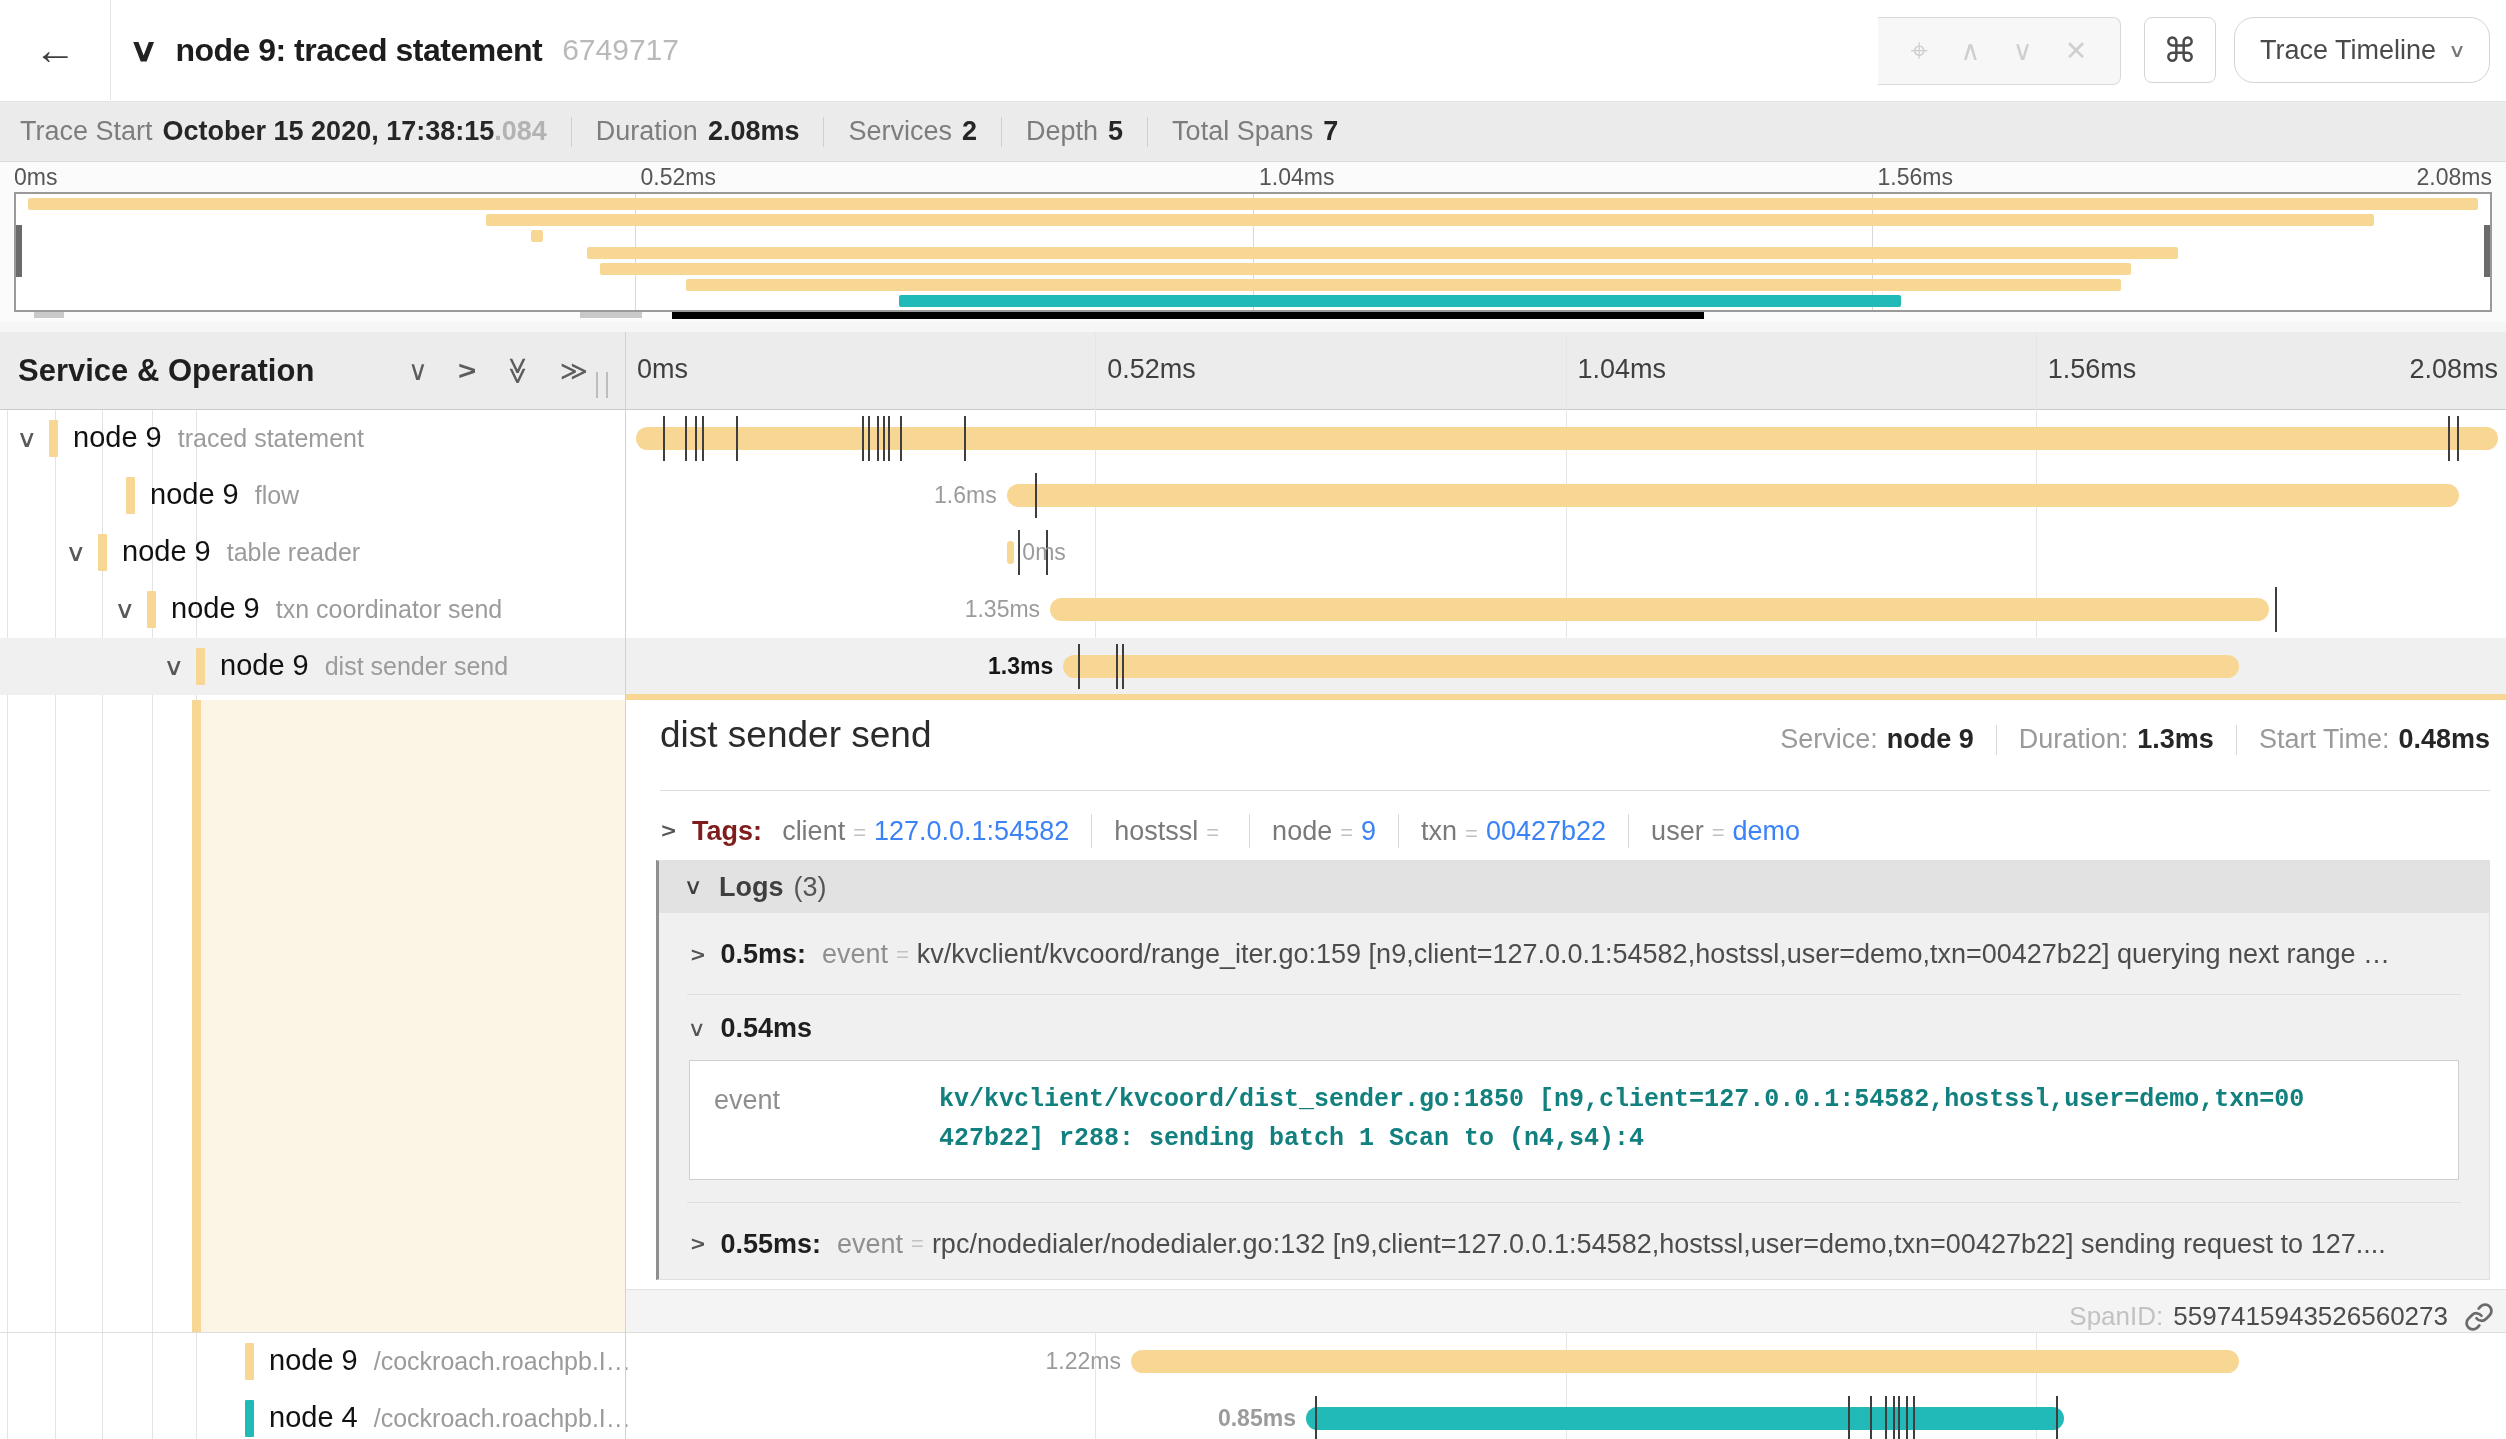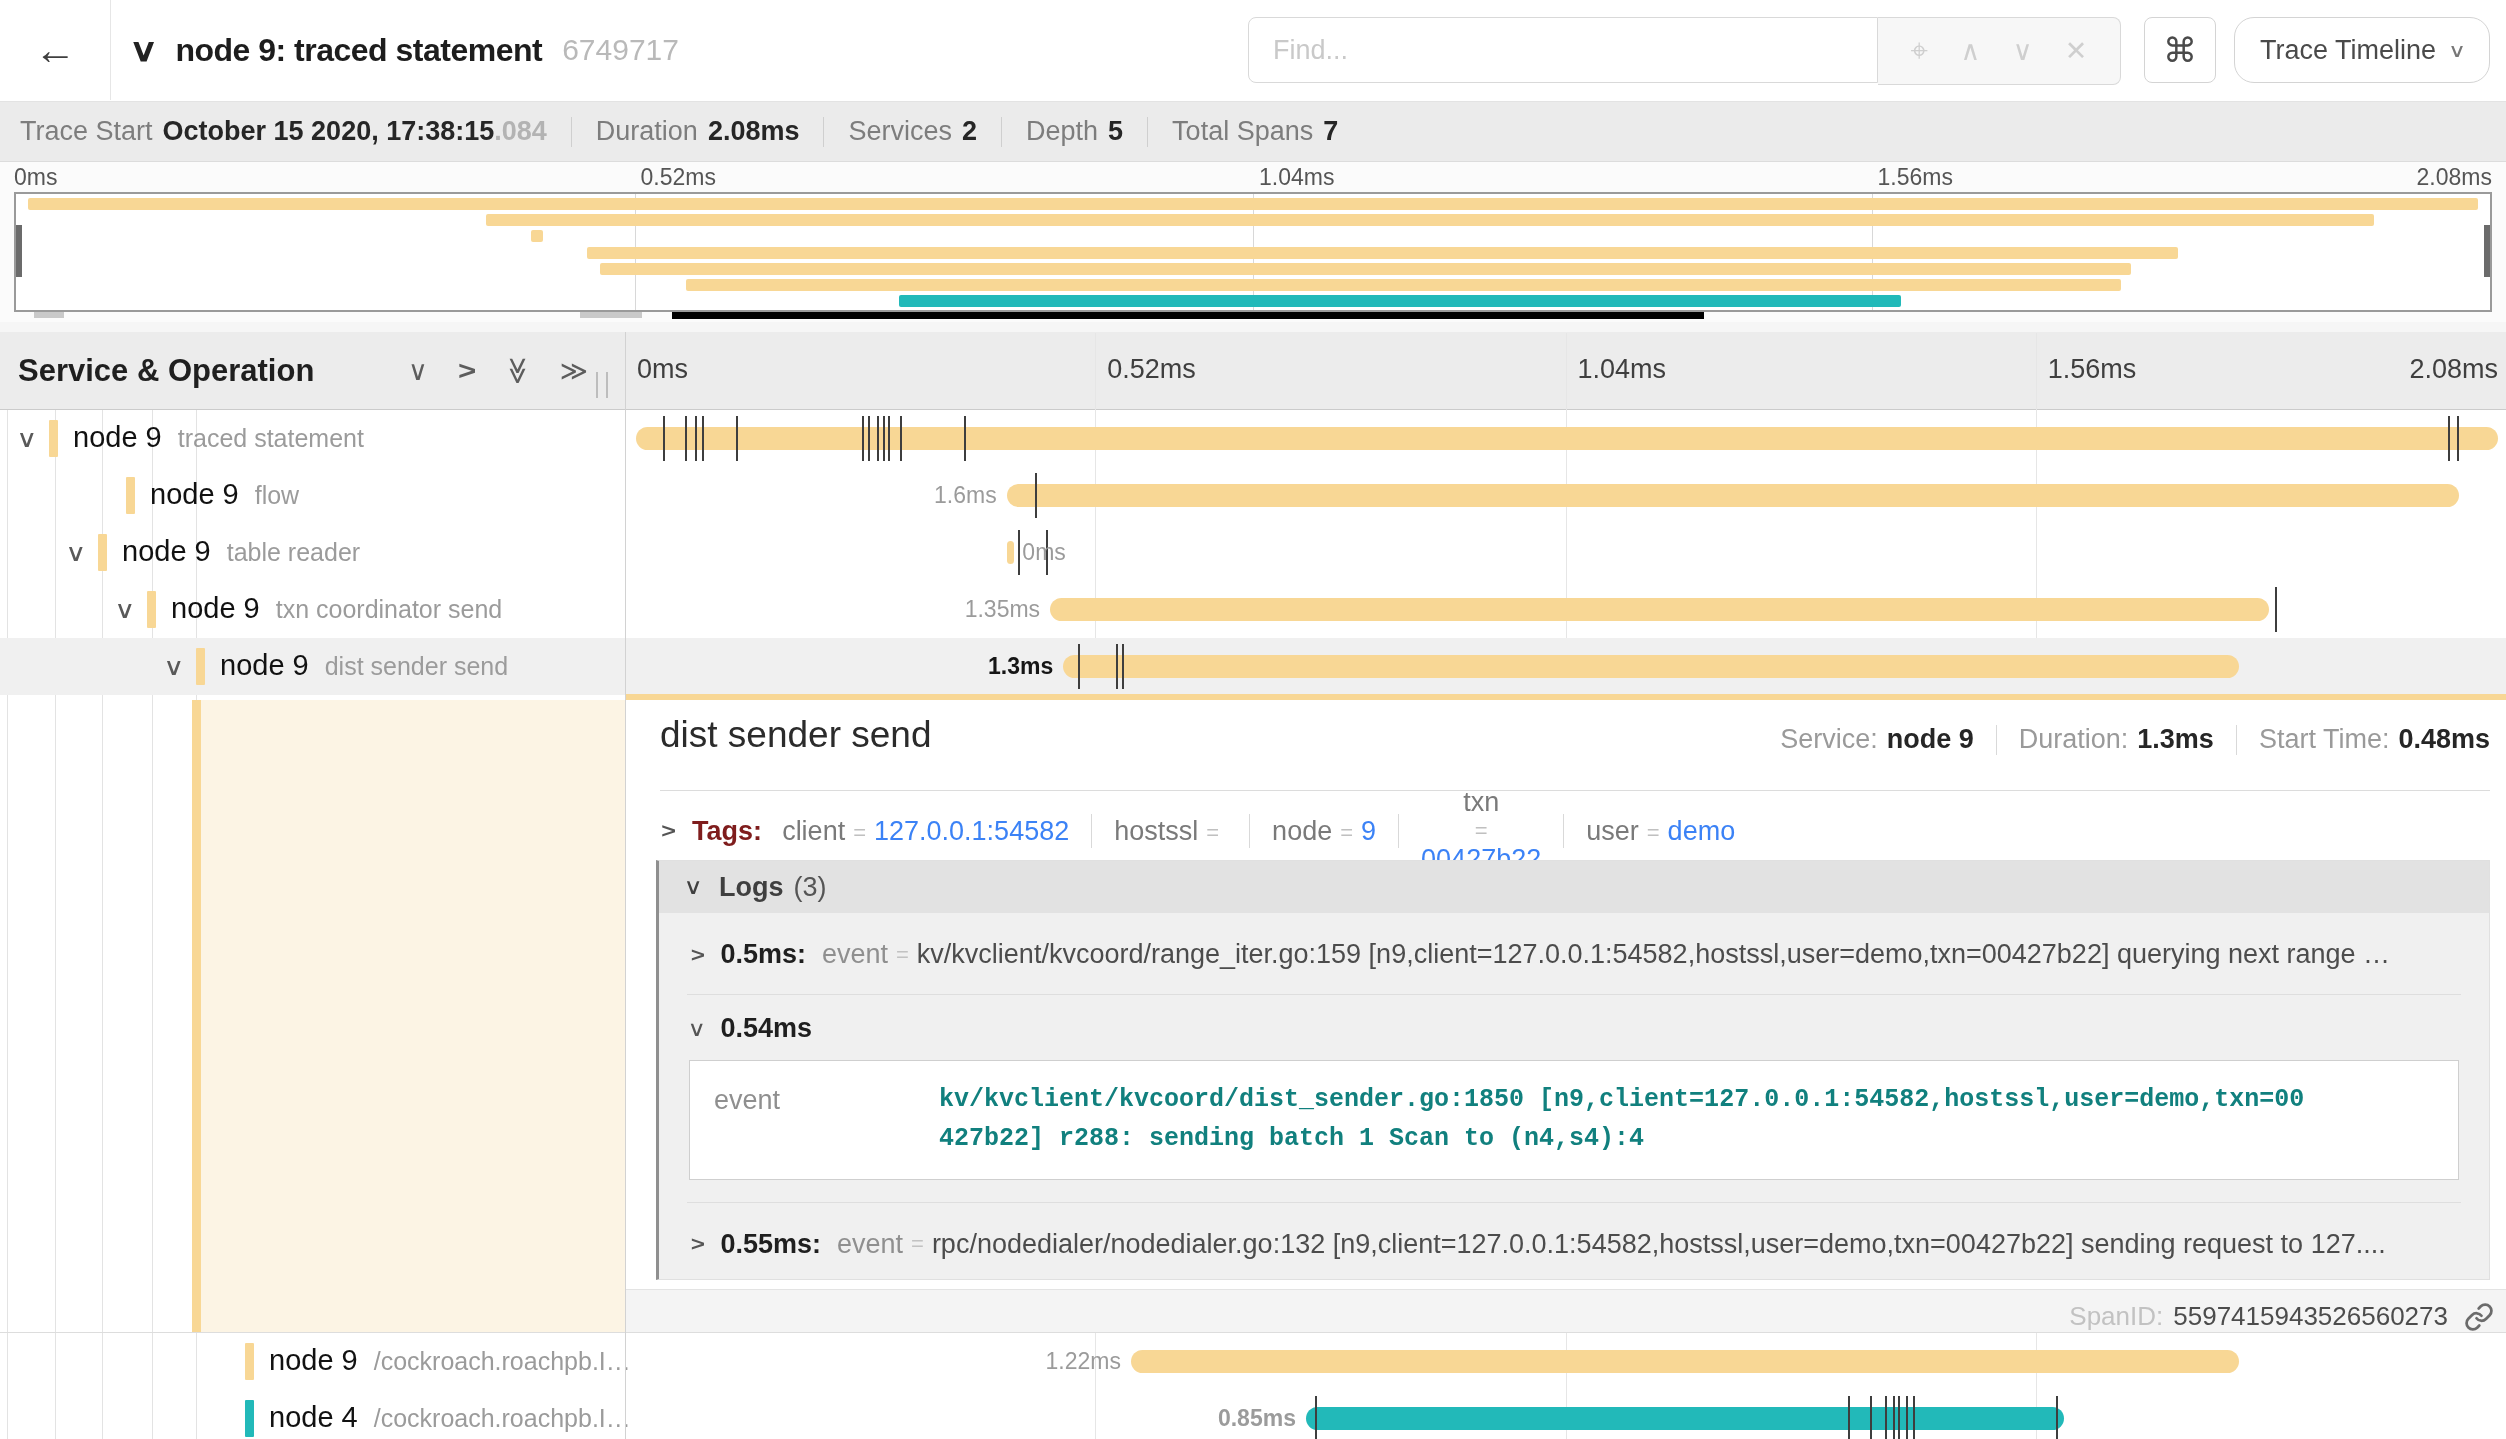--- a/index.html
+++ b/index.html
@@ -119,21 +119,20 @@
 
 <div id="topbar">
   <div id="back">
     <span>←</span>
   </div>
   <div id="titlebox">
     <span class="title-chev">∨</span>
     <h1 id="page-title">node 9: traced statement</h1>
     <span id="trace-id">6749717</span>
   </div>
-  <input id="find-input" placeholder="Find..." style="">
   <div id="find-tools">
     <span style="font-size:31px">⌖</span>
     <span>∧</span>
     <span>∨</span>
     <span>✕</span>
   </div>
   <div id="kbd-btn">
     <span>⌘</span>
   </div>
   <div id="view-btn">
@@ -331,21 +330,21 @@
           <span class="tag-eq">=</span>
           <span class="tag-val"></span>
         </span>
         <span class="tag-sep"></span>
         <span style="display: inline-flex; align-items: baseline;">
           <span class="tag-key">node</span>
           <span class="tag-eq">=</span>
           <span class="tag-val">9</span>
         </span>
         <span class="tag-sep"></span>
-        <span style="display: inline-flex; align-items: center; flex-direction: column;">
+        <span style="display: inline-flex; align-items: flex-end;">
           <span class="tag-key">txn</span>
           <span class="tag-eq">=</span>
           <span class="tag-val">00427b22</span>
         </span>
         <span class="tag-sep"></span>
         <span style="display: inline-flex; align-items: baseline;">
           <span class="tag-key">user</span>
           <span class="tag-eq">=</span>
           <span class="tag-val">demo</span>
         </span>

